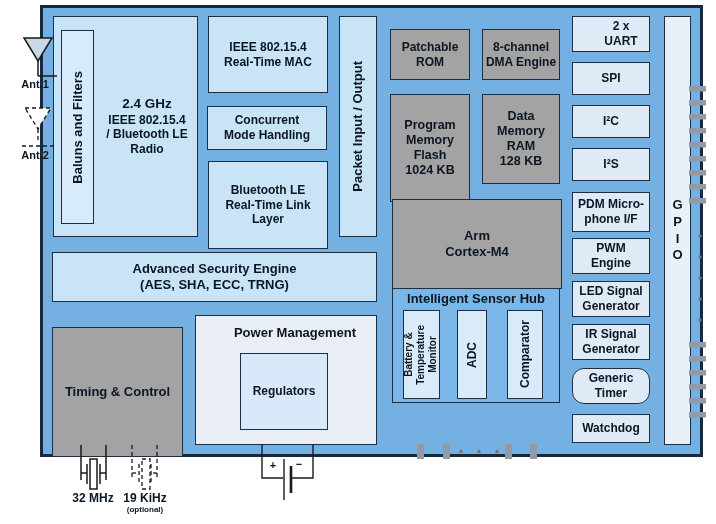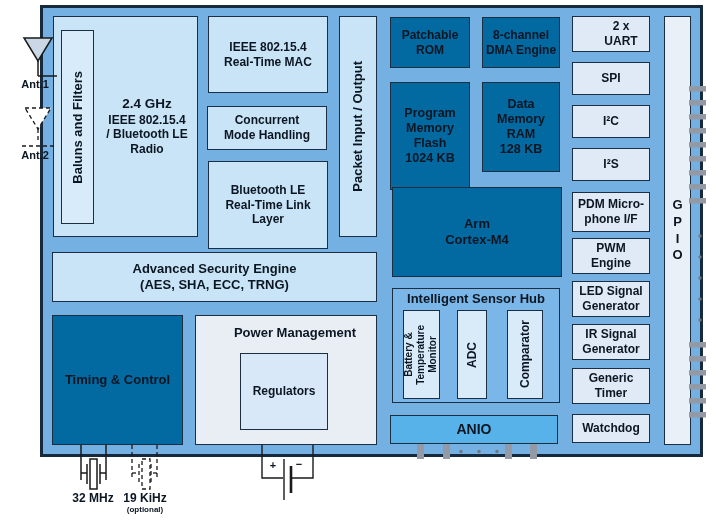--- a/index.html
+++ b/index.html
@@ -11,21 +11,21 @@
     position:absolute;left:40px;top:5px;width:663px;height:452px;
     background:#74b1e2;border:3px solid #17293c;box-sizing:border-box;
   }
   .blk{
     position:absolute;box-sizing:border-box;border:1.5px solid #1c2f42;
     display:flex;align-items:center;justify-content:center;text-align:center;
     font-weight:bold;white-space:pre-line;line-height:1.22;
   }
   .lblue{background:#c9e4f7;}
   .lblue2{background:#d7ebfa;}
-  .gray{background:#0369a1;}
+  .gray{background:#a3a3a3;margin-top:12px;}
   .rcol{background:#dfeaf6;font-size:12px;}
   .ishbox{background:#d9eaf9;}
   .noborder{border:none;background:transparent;}
   .vt{writing-mode:vertical-rl;transform:rotate(180deg);white-space:pre-line;}
   .f13{font-size:13px;}
   .f12{font-size:12px;}
   .f11{font-size:11px;}
   .f10{font-size:10px;}
   .lbl{position:absolute;font-weight:bold;text-align:center;white-space:pre-line;}
   svg.overlay{position:absolute;left:0;top:0;pointer-events:none;}
@@ -83,21 +83,20 @@
 Temperature
 Monitor</span>
   </div>
   <div class="blk ishbox" style="left:457px;top:310px;width:30px;height:89px;">
     <span class="vt f12">ADC</span>
   </div>
   <div class="blk ishbox" style="left:507px;top:310px;width:36px;height:89px;">
     <span class="vt f12">Comparator</span>
   </div>
 
-  <div class="blk" style="left:390px;top:415px;width:168px;height:29px;background:#58b2ea;font-size:14px;">ANIO</div>
 
   <div class="blk lblue f13" style="left:52px;top:252px;width:325px;height:50px;">Advanced Security Engine
 (AES, SHA, ECC, TRNG)</div>
 
   <div class="blk gray f13" style="left:52px;top:315px;width:131px;height:130px;">Timing &amp; Control</div>
   <div class="blk" style="left:195px;top:315px;width:182px;height:130px;background:#e9eef5;"></div>
   <div class="lbl f13" style="left:197px;top:325px;width:196px;">Power Management</div>
   <div class="blk f12" style="left:240px;top:353px;width:88px;height:77px;background:#d9e8f8;">Regulators</div>
 
   <div class="blk rcol" style="left:572px;top:16px;width:78px;height:36px;padding-left:20px;">2 x
@@ -106,21 +105,21 @@
   <div class="blk rcol" style="left:572px;top:105px;width:78px;height:33px;">I²C</div>
   <div class="blk rcol" style="left:572px;top:148px;width:78px;height:33px;">I²S</div>
   <div class="blk rcol" style="left:572px;top:192px;width:78px;height:40px;">PDM Micro-
 phone I/F</div>
   <div class="blk rcol" style="left:572px;top:238px;width:78px;height:36px;">PWM
 Engine</div>
   <div class="blk rcol" style="left:572px;top:281px;width:78px;height:36px;">LED Signal
 Generator</div>
   <div class="blk rcol" style="left:572px;top:324px;width:78px;height:36px;">IR Signal
 Generator</div>
-  <div class="blk rcol" style="left:572px;top:368px;width:78px;height:36px;">Generic
+  <div class="blk rcol" style="left:572px;top:368px;width:78px;height:36px;border-radius:12px;">Generic
 Timer</div>
   <div class="blk rcol" style="left:572px;top:414px;width:78px;height:29px;">Watchdog</div>
 
   <div class="blk f13" style="left:664px;top:16px;width:27px;height:429px;background:#e9f0f8;line-height:1.3;">G
 P
 I
 O</div>
 
   <div class="lbl f11" style="left:10px;top:78px;width:50px;">Ant.1</div>
   <div class="lbl f11" style="left:10px;top:149px;width:50px;">Ant.2</div>

